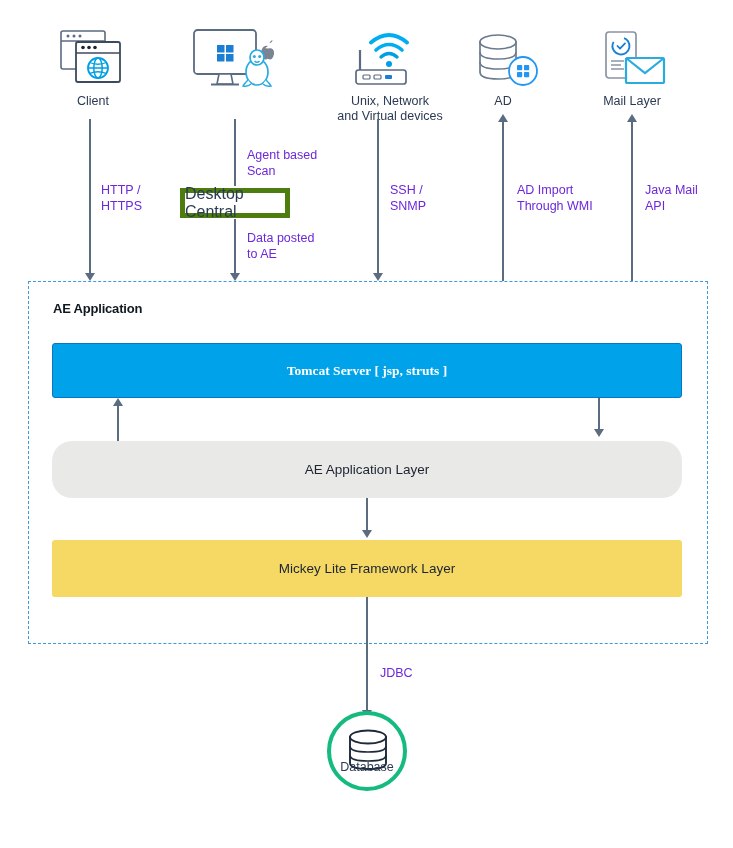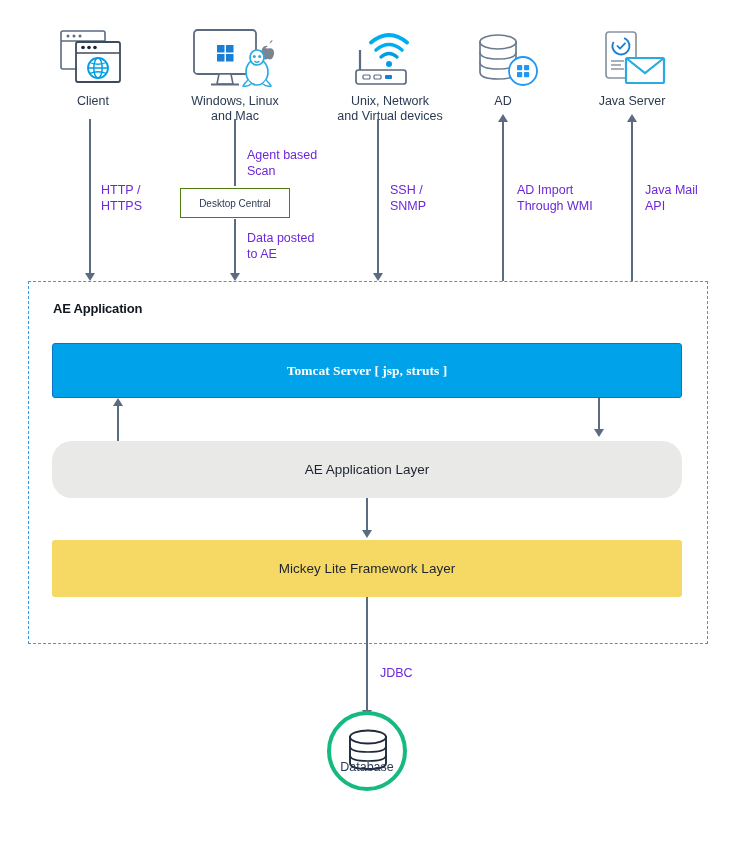--- a/index.html
+++ b/index.html
@@ -55,23 +55,23 @@
   }
   .arrowhead-up {
     border-left: 5px solid transparent;
     border-right: 5px solid transparent;
     border-bottom: 8px solid #5b6b80;
   }
 
   
   .dc-box {
     position: absolute;
-    border: 1px solid #4d7c0f;
-    background: #ffffff;
-    font-size: 10px;
+    border: 5px solid #4d7c0f;
+    background: #ffffff;
+    font-size: 16px;
     color: #2b3a52;
     display: flex;
     align-items: center;
     justify-content: center;
     box-sizing: border-box;
   }
 
   
   .ae-container {
     position: absolute;
@@ -199,26 +199,24 @@
     <circle cx="23" cy="18" r="8.5" fill="none" stroke="#1a7fd4" stroke-width="1.8" stroke-dasharray="36 12" transform="rotate(-35 23 18)"></circle>
     <path d="M19.5 18 l2.5 2.6 l5 -5.2" fill="none" stroke="#1a7fd4" stroke-width="1.8" stroke-linecap="round" stroke-linejoin="round"></path>
     <line x1="13" y1="33" x2="26" y2="33" stroke="#8a94a3" stroke-width="1.5"></line>
     <line x1="13" y1="37" x2="23" y2="37" stroke="#8a94a3" stroke-width="1.5"></line>
     <line x1="13" y1="41" x2="26" y2="41" stroke="#8a94a3" stroke-width="1.5"></line>
     <rect x="28" y="30" width="38" height="25" rx="1.5" fill="#ffffff" stroke="#29abe2" stroke-width="2.2"></rect>
     <path d="M28 30 L47 45 L66 30" fill="none" stroke="#29abe2" stroke-width="2.2"></path>
   </svg>
 
   <div class="node-label" style="left:38px; top:94px; width:110px;">Client</div>
-  <div class="node-label" style="left:170px; top:94px; width:130px;">Windows, Linux
-and Mac</div>
   <div class="node-label" style="left:320px; top:94px; width:140px;text-align:center;">Unix, Network
 and Virtual devices</div>
   <div class="node-label" style="left:453px; top:94px; width:100px;">AD</div>
-  <div class="node-label" style="left:577px; top:94px; width:110px;">Java Server</div>
+  <div class="node-label" style="left:577px; top:94px; width:110px;">Mail Layer</div>
 
   <div class="vline" style="left:89px; top:119px; height:156px;"></div>
   <div class="arrowhead-down" style="left:85px; top:273px;"></div>
   <div class="edge-label" style="left:101px; top:182px; width:80px;">HTTP /
 HTTPS</div>
 
   <div class="vline" style="left:234px; top:119px; height:67px;"></div>
   <div class="edge-label" style="left:247px; top:147px; width:100px;">Agent based
 Scan</div>
 

